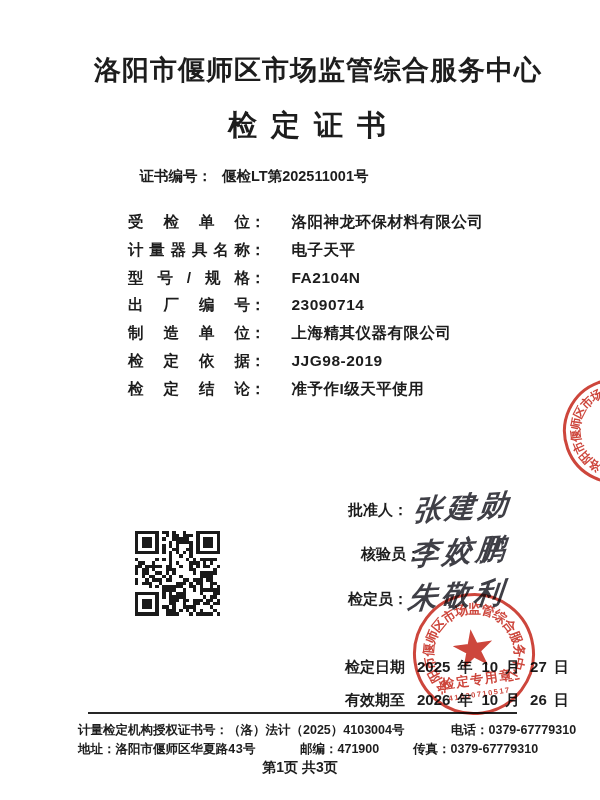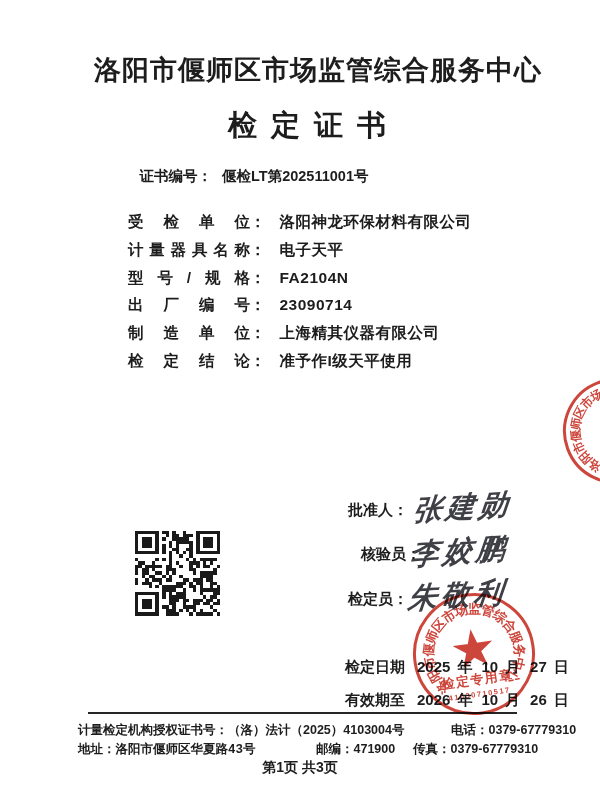--- a/index.html
+++ b/index.html
@@ -24,42 +24,42 @@
   }
   .cert-no .val{margin-left:10px;}
   
   .fields{position:absolute; top:208px; left:128px;}
   .field-row{height:27.8px; line-height:27.8px; font-size:15.5px; white-space:nowrap;}
   .field-label{
     display:inline-block; width:122px; text-align:justify; text-align-last:justify;
     vertical-align:top;
   }
   .field-colon{display:inline-block;}
-  .field-value{margin-left:14px; letter-spacing:.5px;}
+  .field-value{margin-left:26px; letter-spacing:.5px;}
   
   .sig-label{position:absolute; font-size:15px; white-space:nowrap;}
   .sig-name{
     position:absolute; font-size:29px; color:#2b2b33; white-space:nowrap;
     font-style:italic; font-weight:600; letter-spacing:4px;
     transform:rotate(-4deg) skewX(-10deg); opacity:.9;
   }
   
   .qr{position:absolute; left:135px; top:529px; width:85px; height:88px;}
   .qr svg{width:100%; height:100%;}
   
   .date-row{position:absolute; left:345px; font-size:15px; white-space:nowrap;}
   .date-row .dl{display:inline-block; width:62px;}
   .date-row .y{margin-left:10px;} .date-row .u1{margin-left:7px;}
   .date-row .m{margin-left:9px;}  .date-row .u2{margin-left:7px;}
   .date-row .d{margin-left:10px;} .date-row .u3{margin-left:7px;}
   
   .rule{position:absolute; left:88px; top:712px; width:429px; height:2px; background:#262626;}
   .foot{position:absolute; font-size:12.5px; white-space:nowrap;}
   .f1{left:78px; top:722px;} .f1b{left:413px; top:722px;padding-left:38px;}
-  .f2{left:78px; top:741px;font-family:Liberation Mono, monospace;} .f2b{left:316px; top:741px;} .f2c{left:413px; top:741px;text-align:right;}
+  .f2{left:78px; top:741px;font-family:Liberation Mono, monospace;} .f2b{left:300px; top:741px;} .f2c{left:413px; top:741px;text-align:right;}
   .f3{left:0; top:759px; width:600px; text-align:center; font-size:14px;}
   
   .seal{
     position:absolute; border-radius:50%; mix-blend-mode:multiply; opacity:.92;
     color:var(--seal);
   }
   .seal-main{
     left:413px; top:593px; width:116px; height:116px;
     border:3.5px solid var(--seal); transform:rotate(-8deg);
   }
@@ -103,20 +103,23 @@
       <span class="field-label">计量器具名称</span><span class="field-colon">：</span><span class="field-value">电子天平</span>
     </div>
     <div class="field-row">
       <span class="field-label">型号/规格</span><span class="field-colon">：</span><span class="field-value">FA2104N</span>
     </div>
     <div class="field-row">
       <span class="field-label">出厂编号</span><span class="field-colon">：</span><span class="field-value">23090714</span>
     </div>
     <div class="field-row">
       <span class="field-label">制造单位</span><span class="field-colon">：</span><span class="field-value">上海精其仪器有限公司</span>
+    </div>
+    <div class="field-row">
+      <span class="field-label">检定依据</span><span class="field-colon">：</span><span class="field-value">JJG98-2019</span>
     </div>
     <div class="field-row">
       <span class="field-label">检定结论</span><span class="field-colon">：</span><span class="field-value">准予作I级天平使用</span>
     </div>
   </div>
 
   <span class="sig-label" style="left:348px; top:501px;">批准人：</span>
   <span class="sig-name" style="left:413px; top:488px;">张建勋</span>
 
   <span class="sig-label" style="left:348px; top:545px;margin-left:13px;">核验员：</span>

